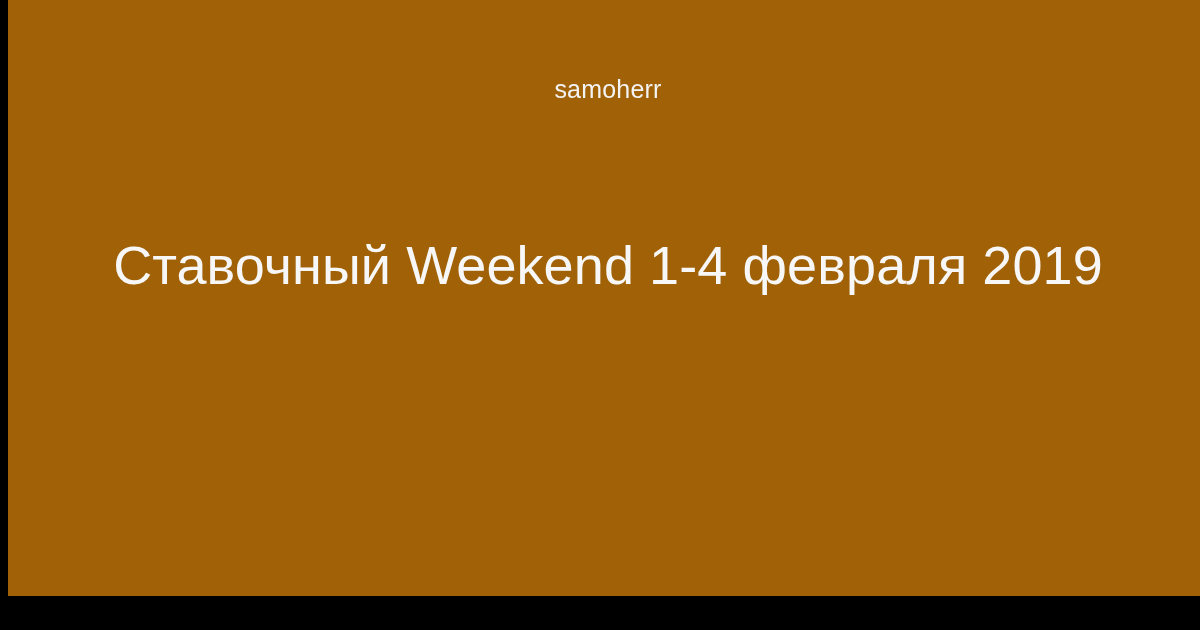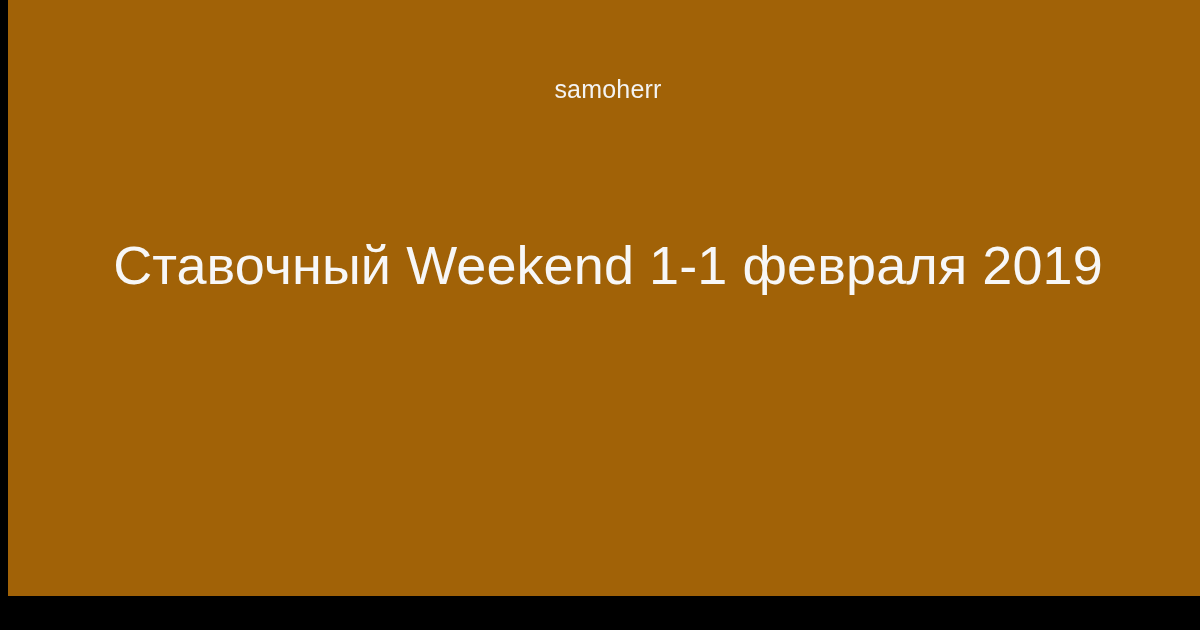--- a/index.html
+++ b/index.html
@@ -59,16 +59,16 @@
   }
 </style>
 </head>
 <body>
 
 <div class="card">
 
   <div class="site-name">samoherr</div>
 
   <div class="title-block">
-    <h1 class="title">Ставочный Weekend 1-1 февраля 2019</h1>
+    <h1 class="title">Ставочный Weekend 1-4 февраля 2019</h1>
   </div>
 
 </div>
 
 </body></html>

